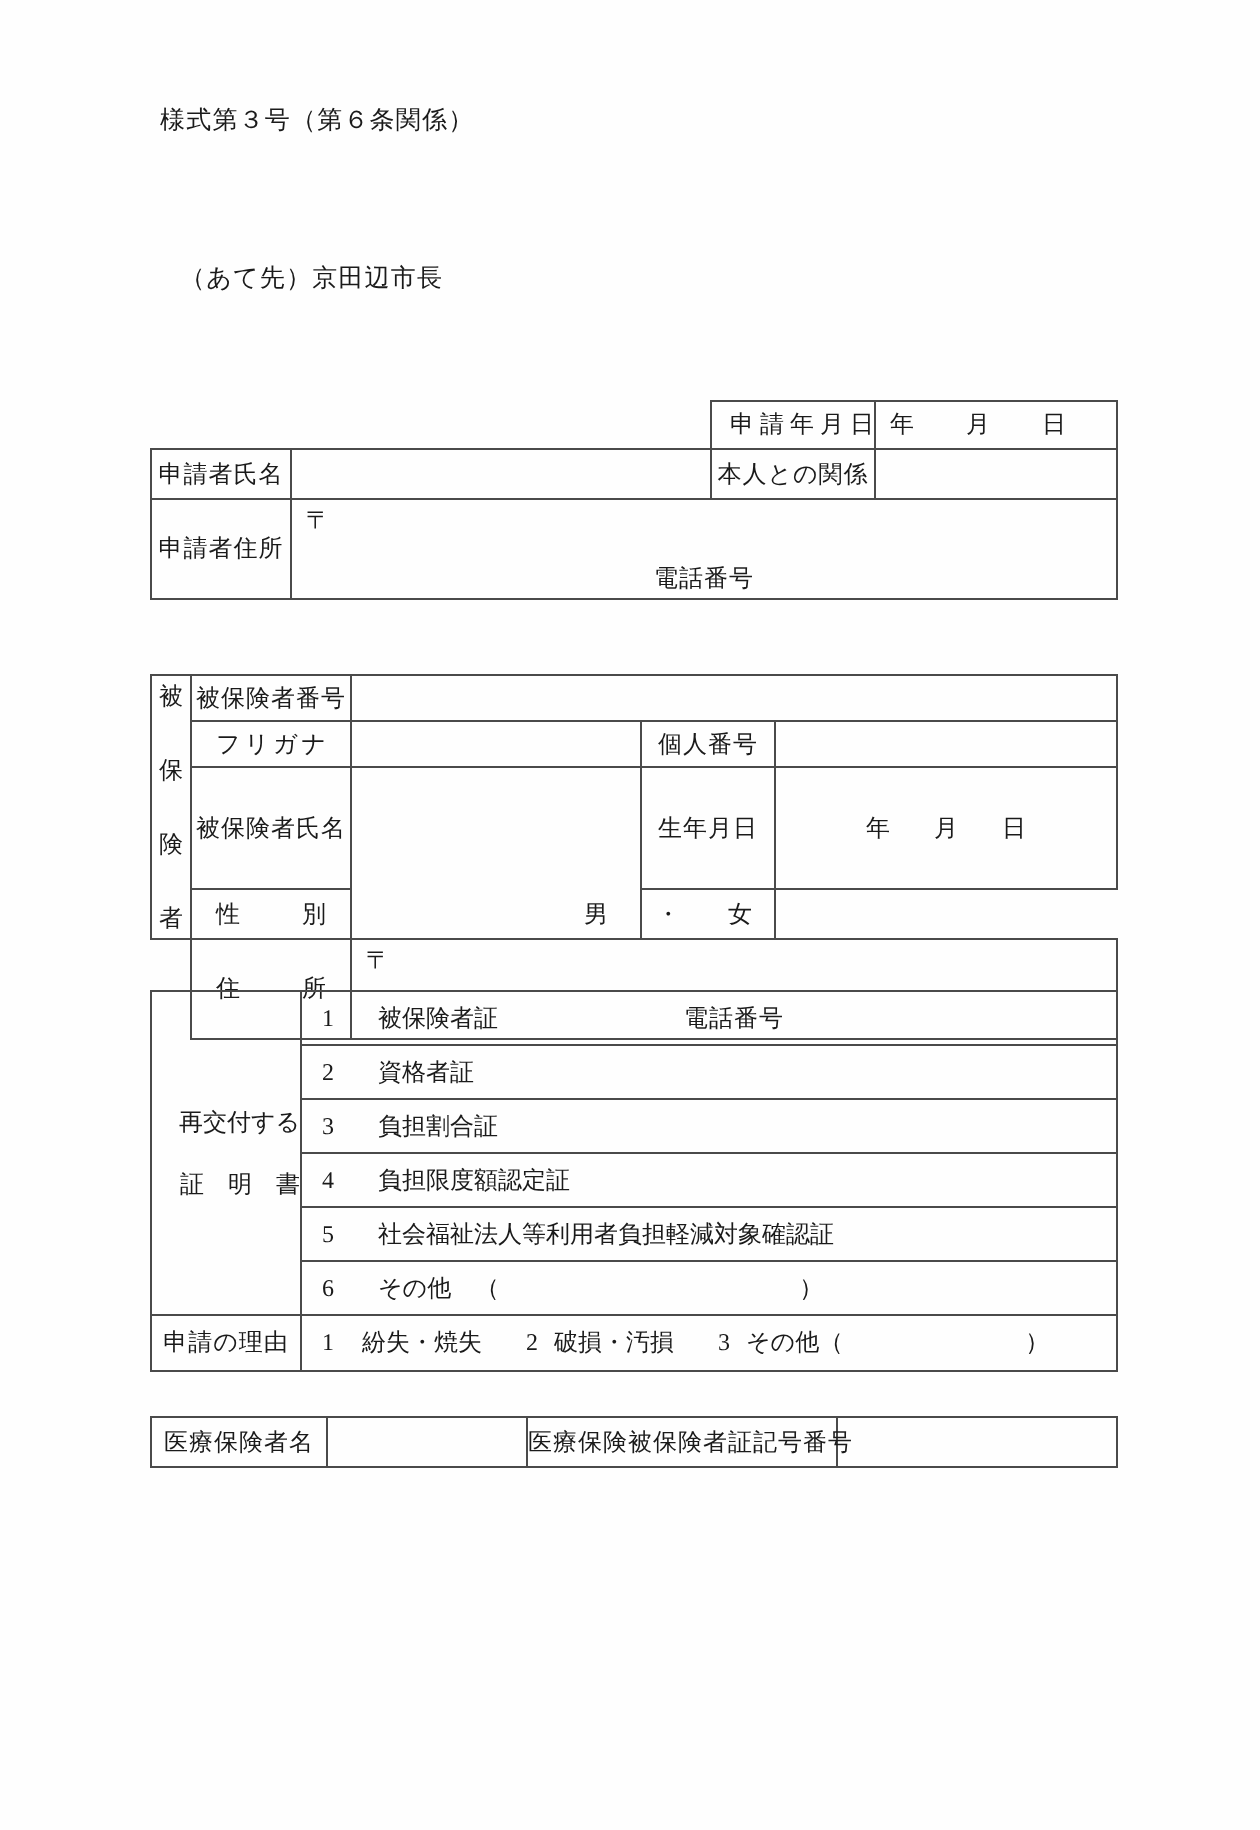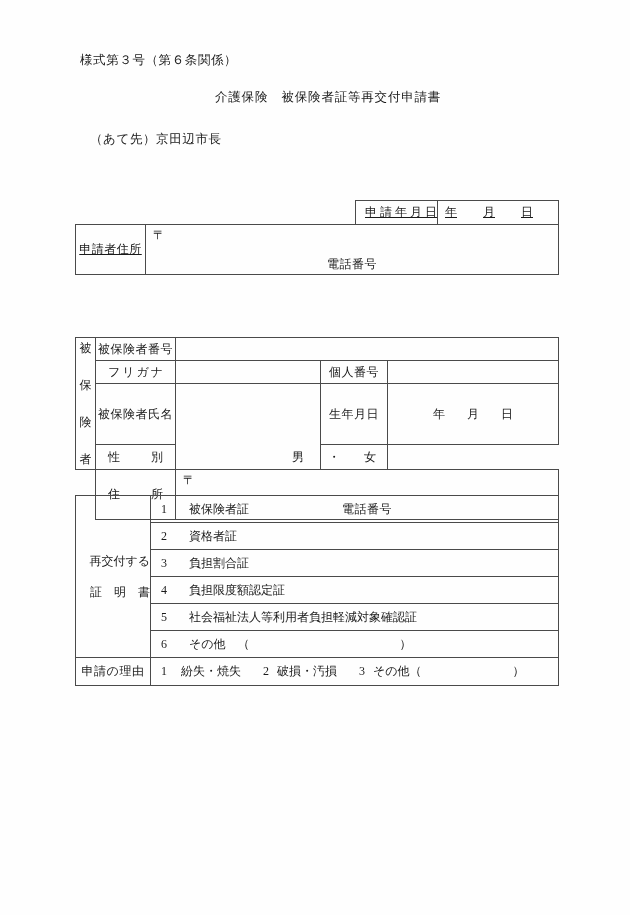--- a/index.html
+++ b/index.html
@@ -208,44 +208,49 @@
   }
   .reason-line .n { margin-right: 6px; }
   .reason-line .g { margin-left: 14px; }
 </style>
 </head>
 <body>
 
 <div class="page">
 
   <div class="form-no">様式第３号（第６条関係）</div>
-  <div class="doc-title">介護保険　被保険者証等再交付申請書</div>
   <div class="addressee">（あて先）京田辺市長</div>
 
-  <table class="tbl" style="left:75px; top:200px; width:483px;text-decoration:underline;">
+  <table class="tbl" style="left:75px; top:200px; width:483px;">
     <colgroup>
       <col style="width:70px">
       <col style="width:210px">
       <col style="width:82px">
       <col style="width:121px">
     </colgroup>
     <tbody>
         <tr>
       <td class="noborder"></td>
       <td class="noborder"></td>
       <td style="height:23px">
         <div class="spread">申 請 年 月 日</div>
       </td>
       <td>
         <div class="datefill">
           <span>年</span>
           <span>月</span>
           <span>日</span>
         </div>
       </td>
+    </tr>
+    <tr>
+      <td class="lbl" style="height:24px">申請者氏名</td>
+      <td class="cell-pad"></td>
+      <td class="lbl">本人との関係</td>
+      <td class="cell-pad"></td>
     </tr>
     <tr>
       <td class="lbl" style="height:49px">申請者住所</td>
       <td class="addr-cell" colspan="3">
         <span class="postal">〒</span>
         <span class="phone">電話番号</span>
       </td>
     </tr>
   </tbody>
     </table>
@@ -426,14 +431,30 @@
           <span>その他（</span>
           <span style="display:inline-block;width:75px"></span>
           <span>）</span>
         </div>
       </td>
     </tr>
   </tbody>
     </table>
 
 
+  <table class="tbl" style="left:75px; top:708px; width:483px;">
+    <colgroup>
+      <col style="width:88px">
+      <col style="width:100px">
+      <col style="width:155px">
+      <col style="width:140px">
+    </colgroup>
+    <tbody>
+        <tr>
+      <td class="lbl" style="height:24px">医療保険者名</td>
+      <td class="cell-pad"></td>
+      <td class="lbl">医療保険被保険者証記号番号</td>
+      <td class="cell-pad"></td>
+    </tr>
+  </tbody>
+    </table>
 
 </div>
 
 </body></html>

